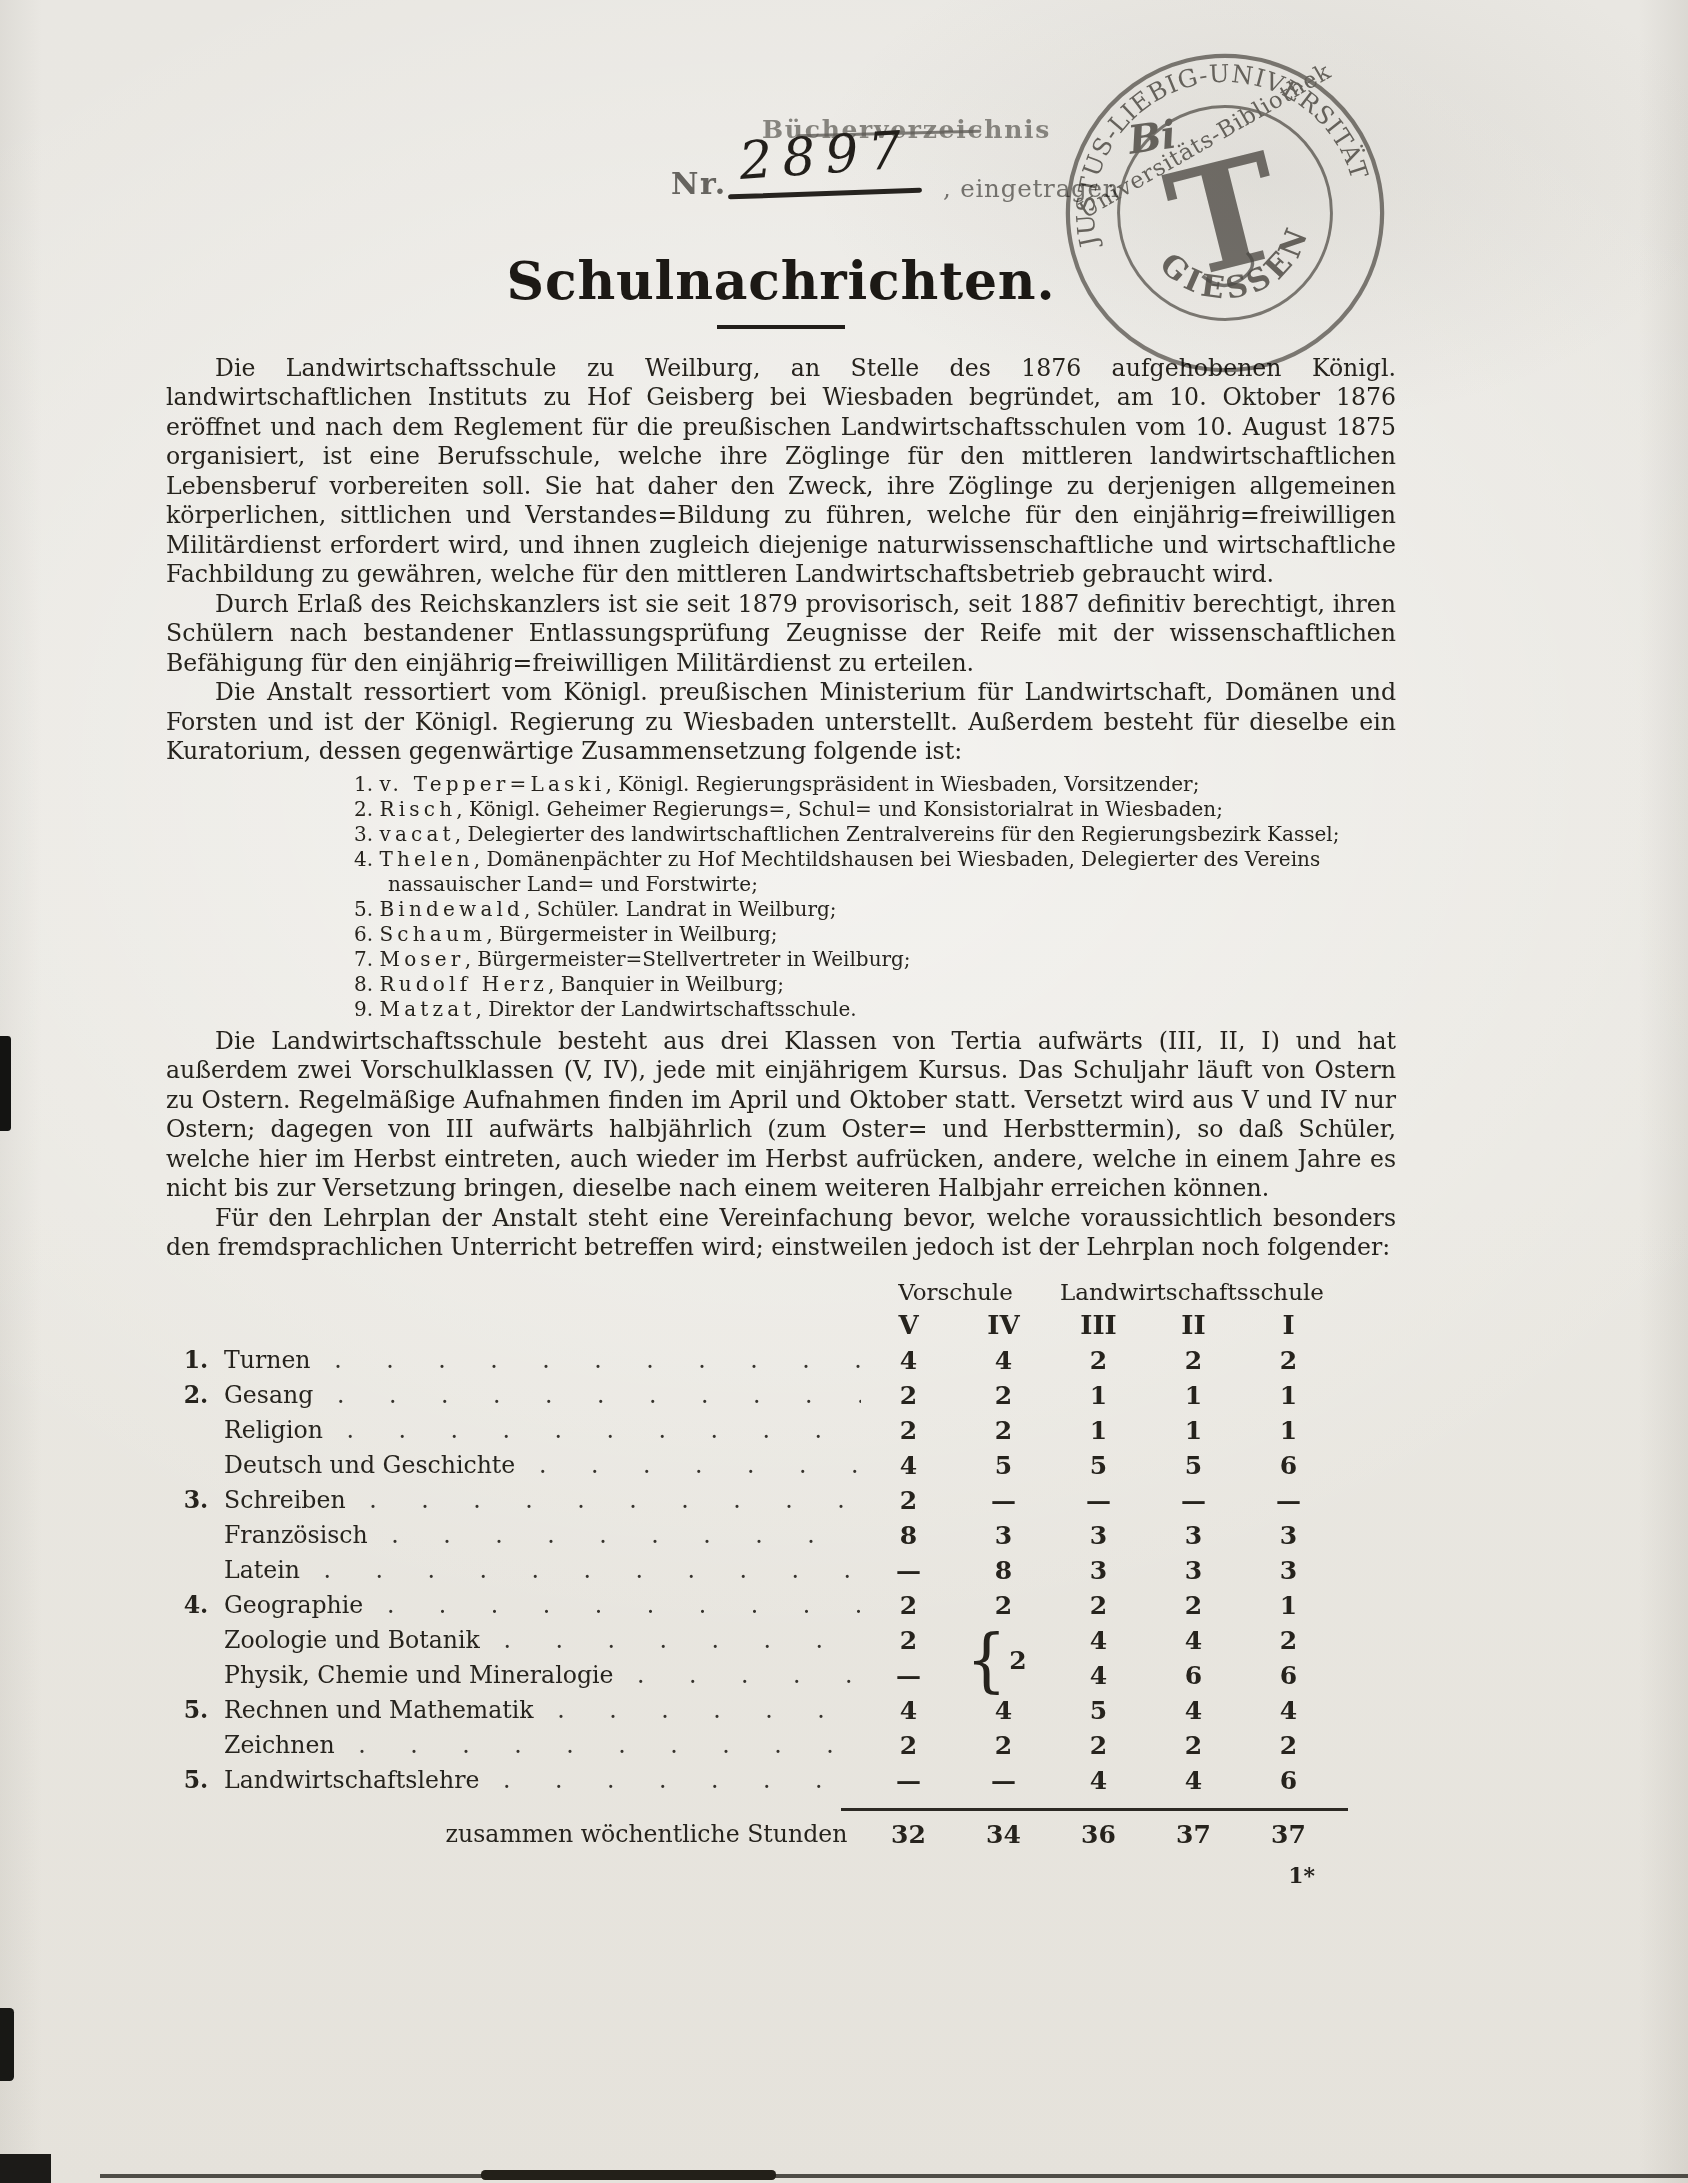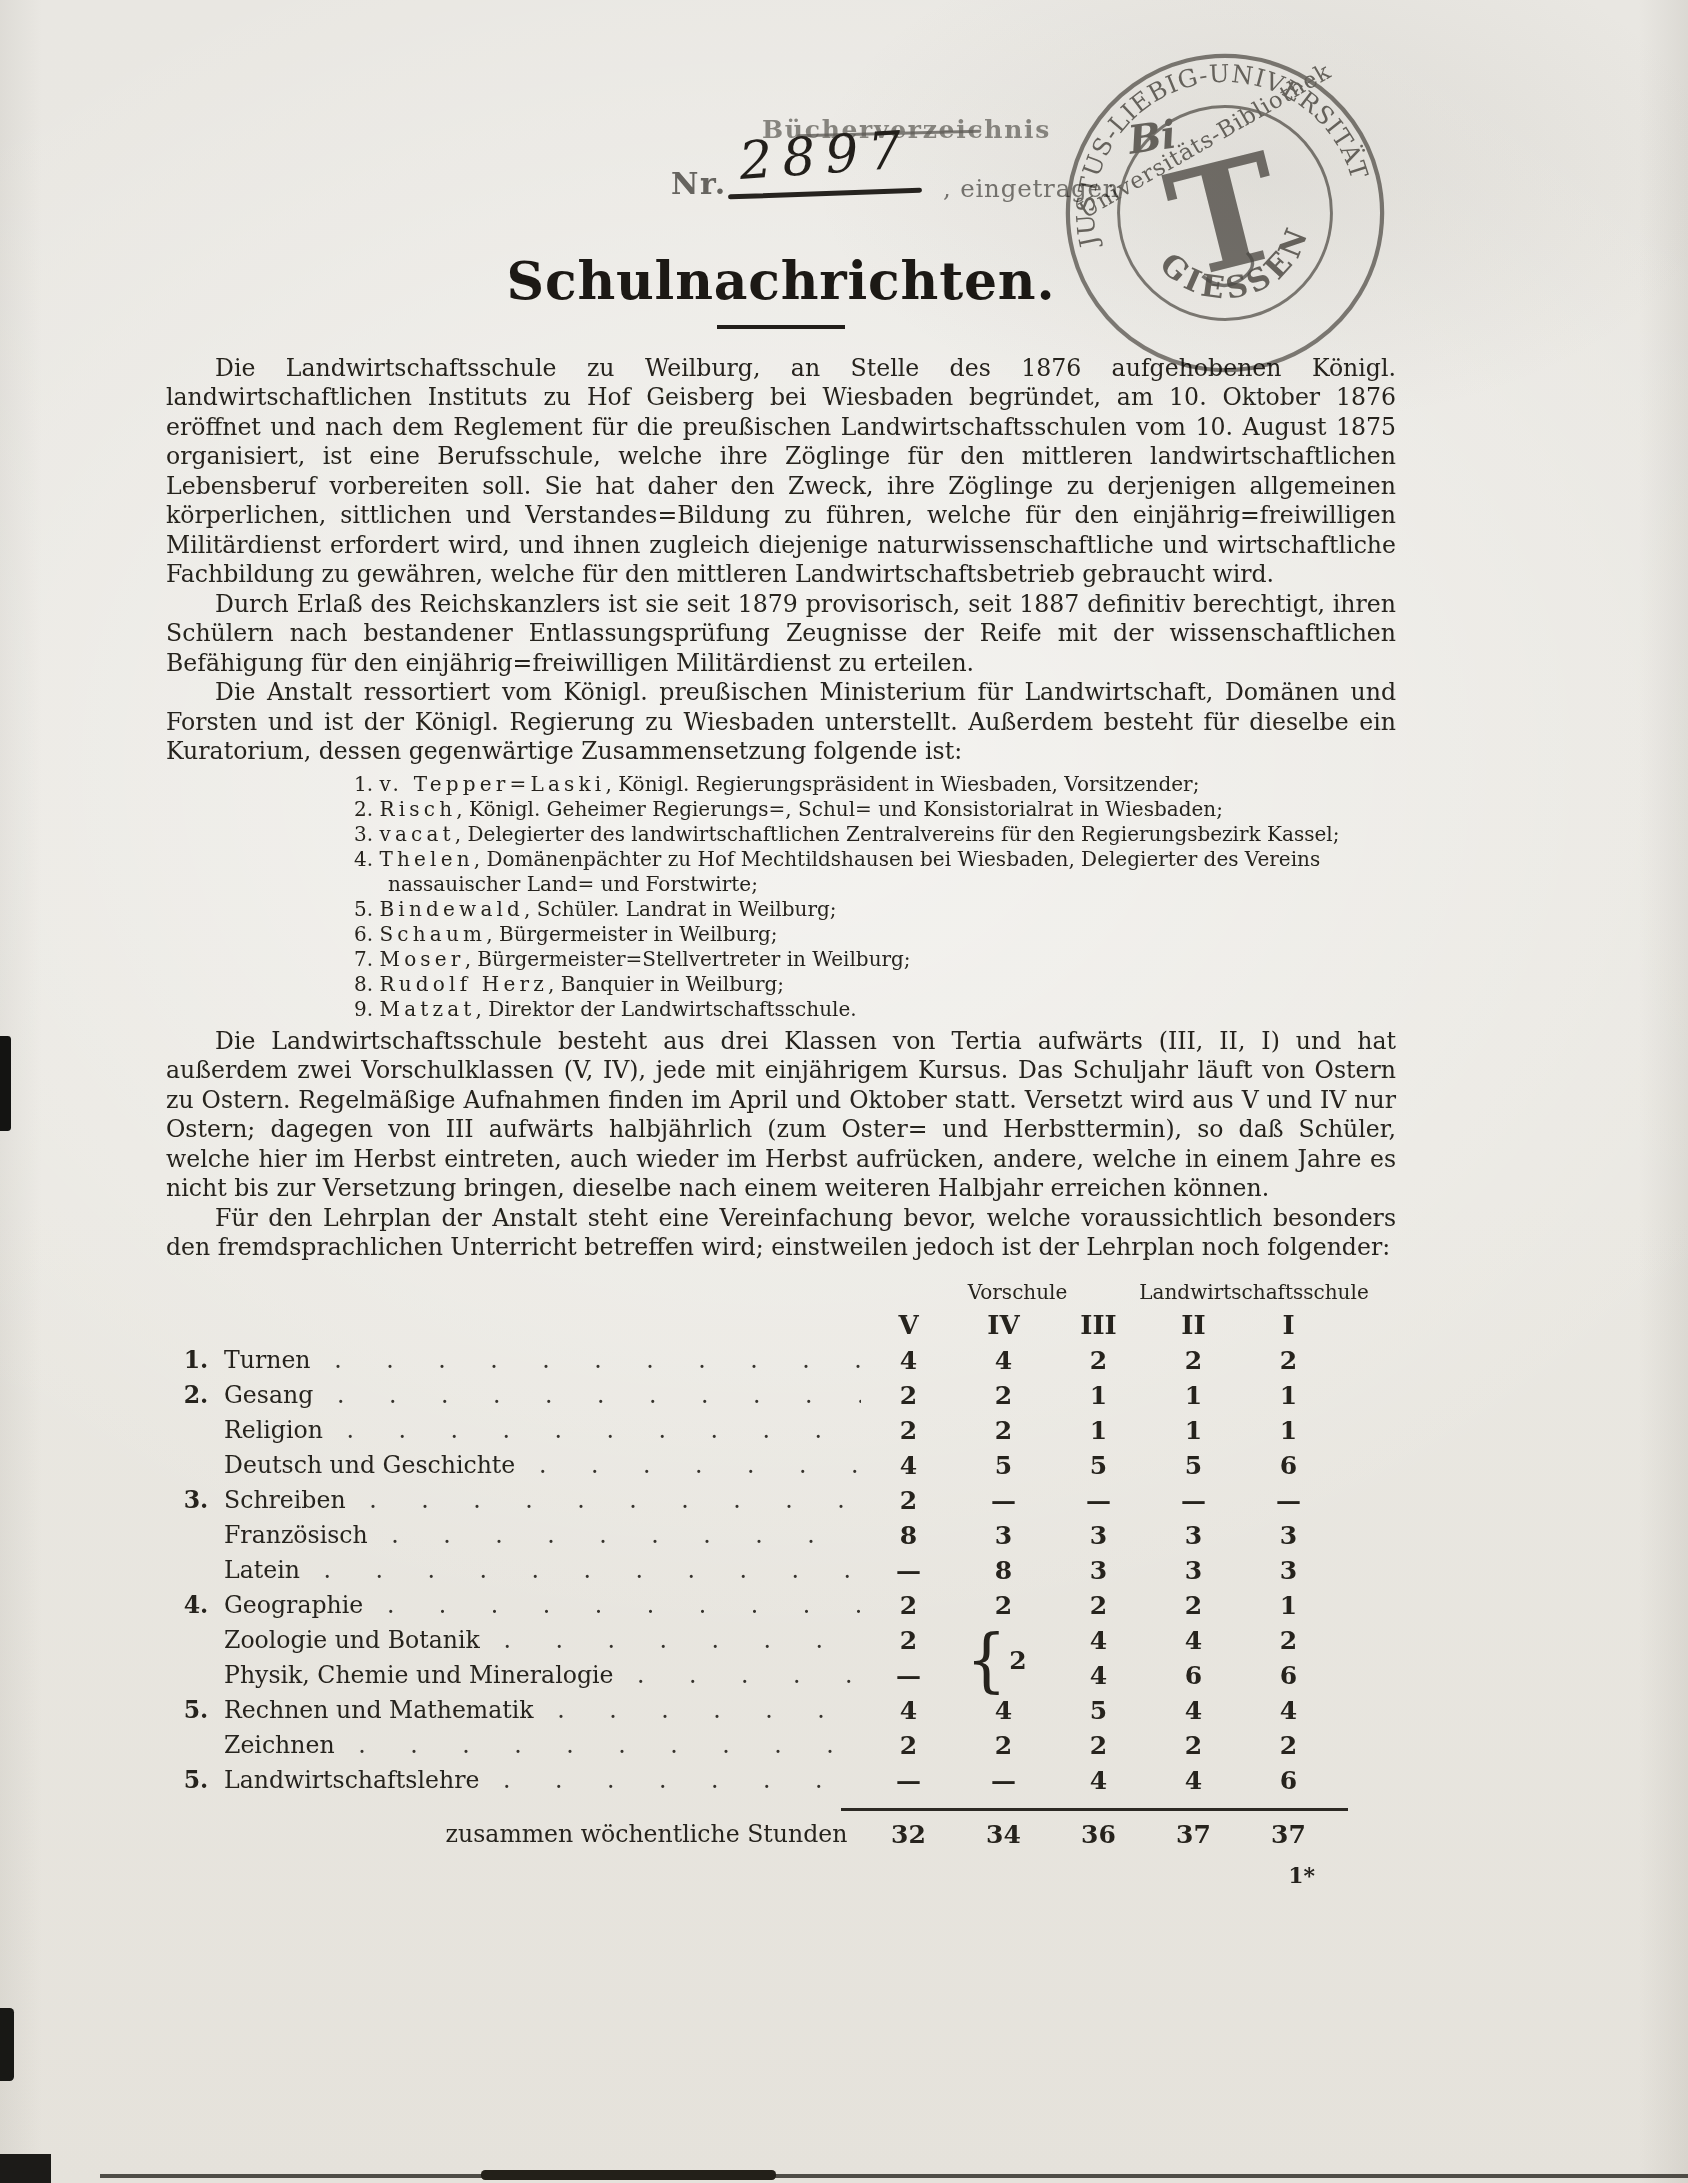--- a/index.html
+++ b/index.html
@@ -37,21 +37,21 @@
   .content{position:absolute;left:166px;top:0;width:1230px;z-index:2;}
   .title{margin:250px 0 0;font-size:52px;font-weight:bold;text-align:center;letter-spacing:0.8px;color:#1c1915;}
   .title-rule{width:128px;height:4.2px;background:#211e1a;margin:13.5px auto 25px;}
   .body-p{margin:0;font-size:23.6px;line-height:29.5px;text-align:justify;text-indent:49px;color:#26231d;}
 
   .kuratorium{margin:5px 0;font-size:20px;line-height:25px;color:#26231d;}
   .kitem{padding-left:222px;text-indent:-34px;}
   .kname{letter-spacing:4.2px;text-align:right;}
 
   .lesson-table{margin-top:13.5px;font-size:23.6px;color:#26231d;}
-  .gh-row{display:flex;line-height:32px;font-size:20px;justify-content:flex-end;}
+  .gh-row{display:flex;line-height:32px;font-size:23px;}
   .gh-vor{margin-left:695px;width:189px;text-align:center;}
   .gh-land{width:284px;text-align:center;}
   .col-row,.trow{display:grid;grid-template-columns:58px 637px 95px 95px 95px 95px 95px;line-height:35px;}
   .ch{font-weight:bold;text-align:center;font-size:26px;}
   .c.num{padding-left:17.7px;font-weight:bold;}
   .c.subj{display:flex;overflow:hidden;text-align:center;}
   .subj-t{white-space:nowrap;}
   .dots{flex:1;overflow:hidden;white-space:nowrap;color:#35322c;}
   .dots::after{content:". . . . . . . . . . . . . . . . . . . . . .";word-spacing:37px;padding-left:23.6px;}
   .c.v{text-align:center;font-weight:bold;font-size:25px;}

